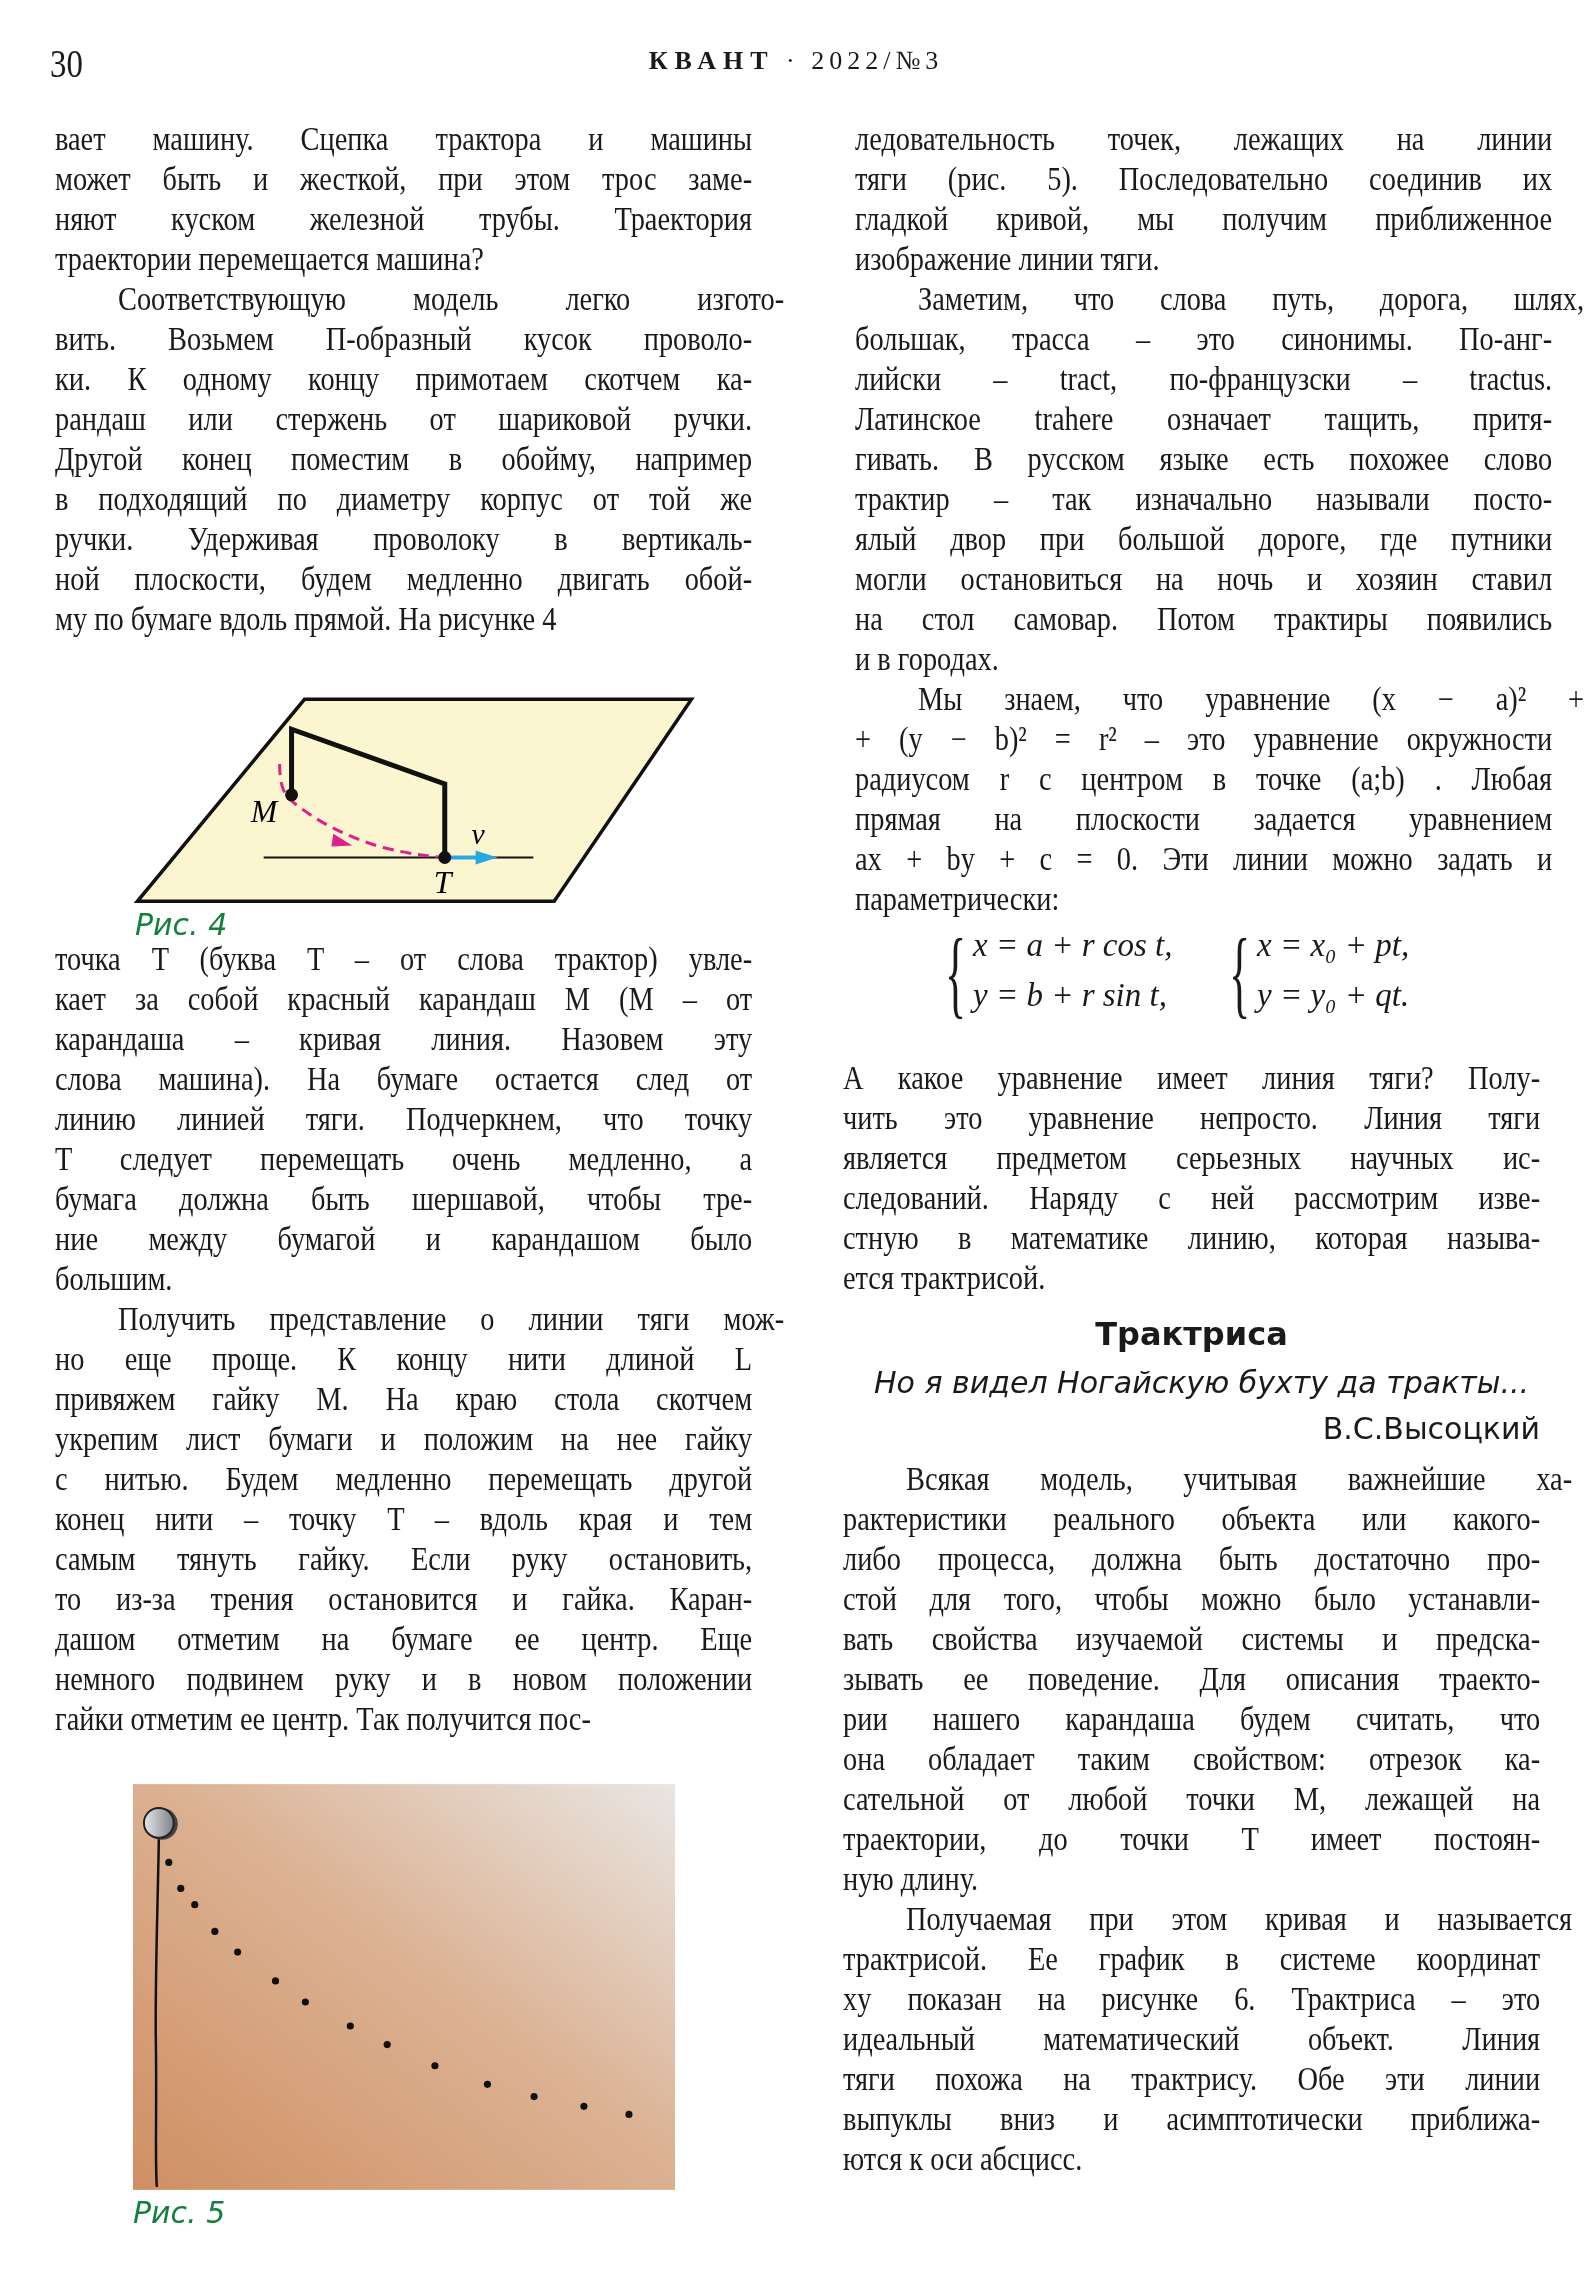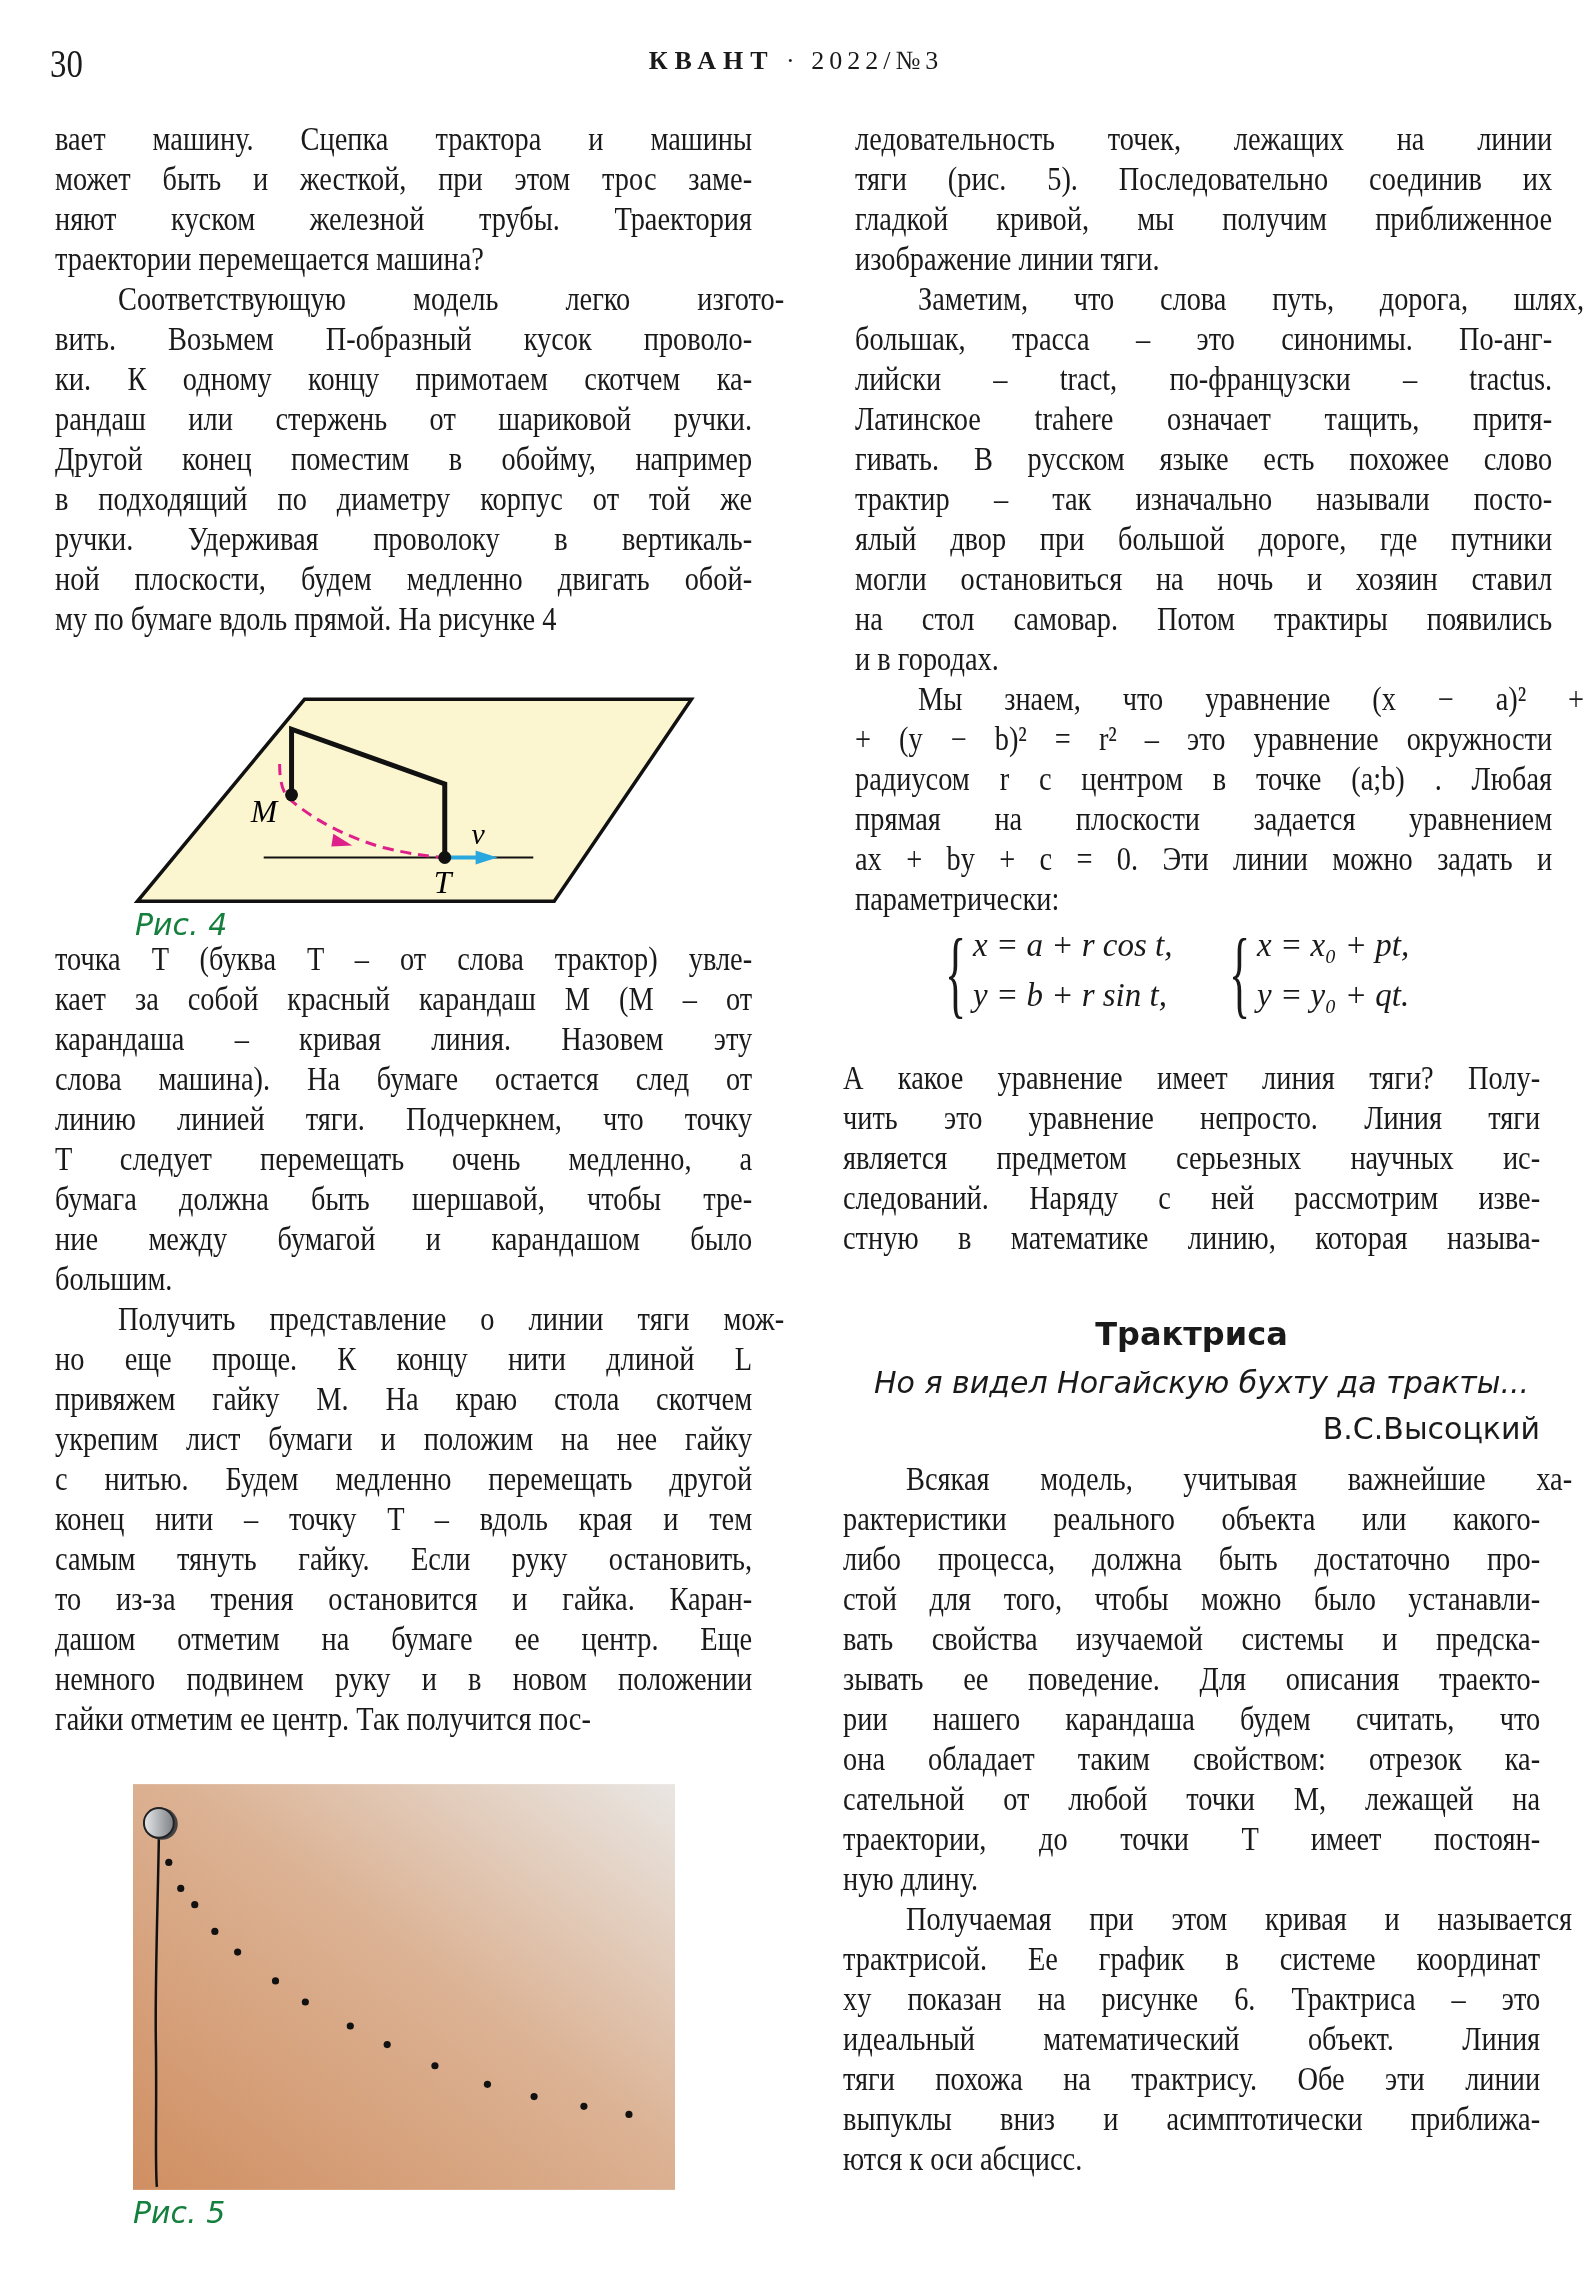--- a/index.html
+++ b/index.html
@@ -172,20 +172,21 @@
     <span class="row" style="top:52px">y = y₀ + qt.</span>
   </div>
 </div>
 
 <div id="right-col-b" class="col serif">
     <span class="ln"><span class="sq" style="text-align: justify; text-align-last: justify;">А какое уравнение имеет линия тяги? Полу-</span></span>
     <span class="ln"><span class="sq" style="text-align: justify; text-align-last: justify;">чить это уравнение непросто. Линия тяги</span></span>
     <span class="ln"><span class="sq" style="text-align: justify; text-align-last: justify;">является предметом серьезных научных ис-</span></span>
     <span class="ln"><span class="sq" style="text-align: justify; text-align-last: justify;">следований. Наряду с ней рассмотрим изве-</span></span>
     <span class="ln"><span class="sq" style="text-align: justify; text-align-last: justify;">стную в математике линию, которая называ-</span></span>
+    <span class="ln last"><span class="sq" style="text-align: left; text-align-last: left;">ется трактрисой.</span></span>
   </div>
 
 <div id="section-heading" class="abs sans">Трактриса</div>
 <div id="epigraph" class="abs sans">Но я видел Ногайскую бухту да тракты...</div>
 <div id="epigraph-author" class="abs sans">В.С.Высоцкий</div>
 
 <div id="right-col-c" class="col serif">
     <span class="ln ind"><span class="sq" style="text-align: justify; text-align-last: justify; text-indent: 36px;">Всякая модель, учитывая важнейшие ха-</span></span>
     <span class="ln"><span class="sq" style="text-align: justify; text-align-last: justify;">рактеристики реального объекта или какого-</span></span>
     <span class="ln"><span class="sq" style="text-align: justify; text-align-last: justify;">либо процесса, должна быть достаточно про-</span></span>

